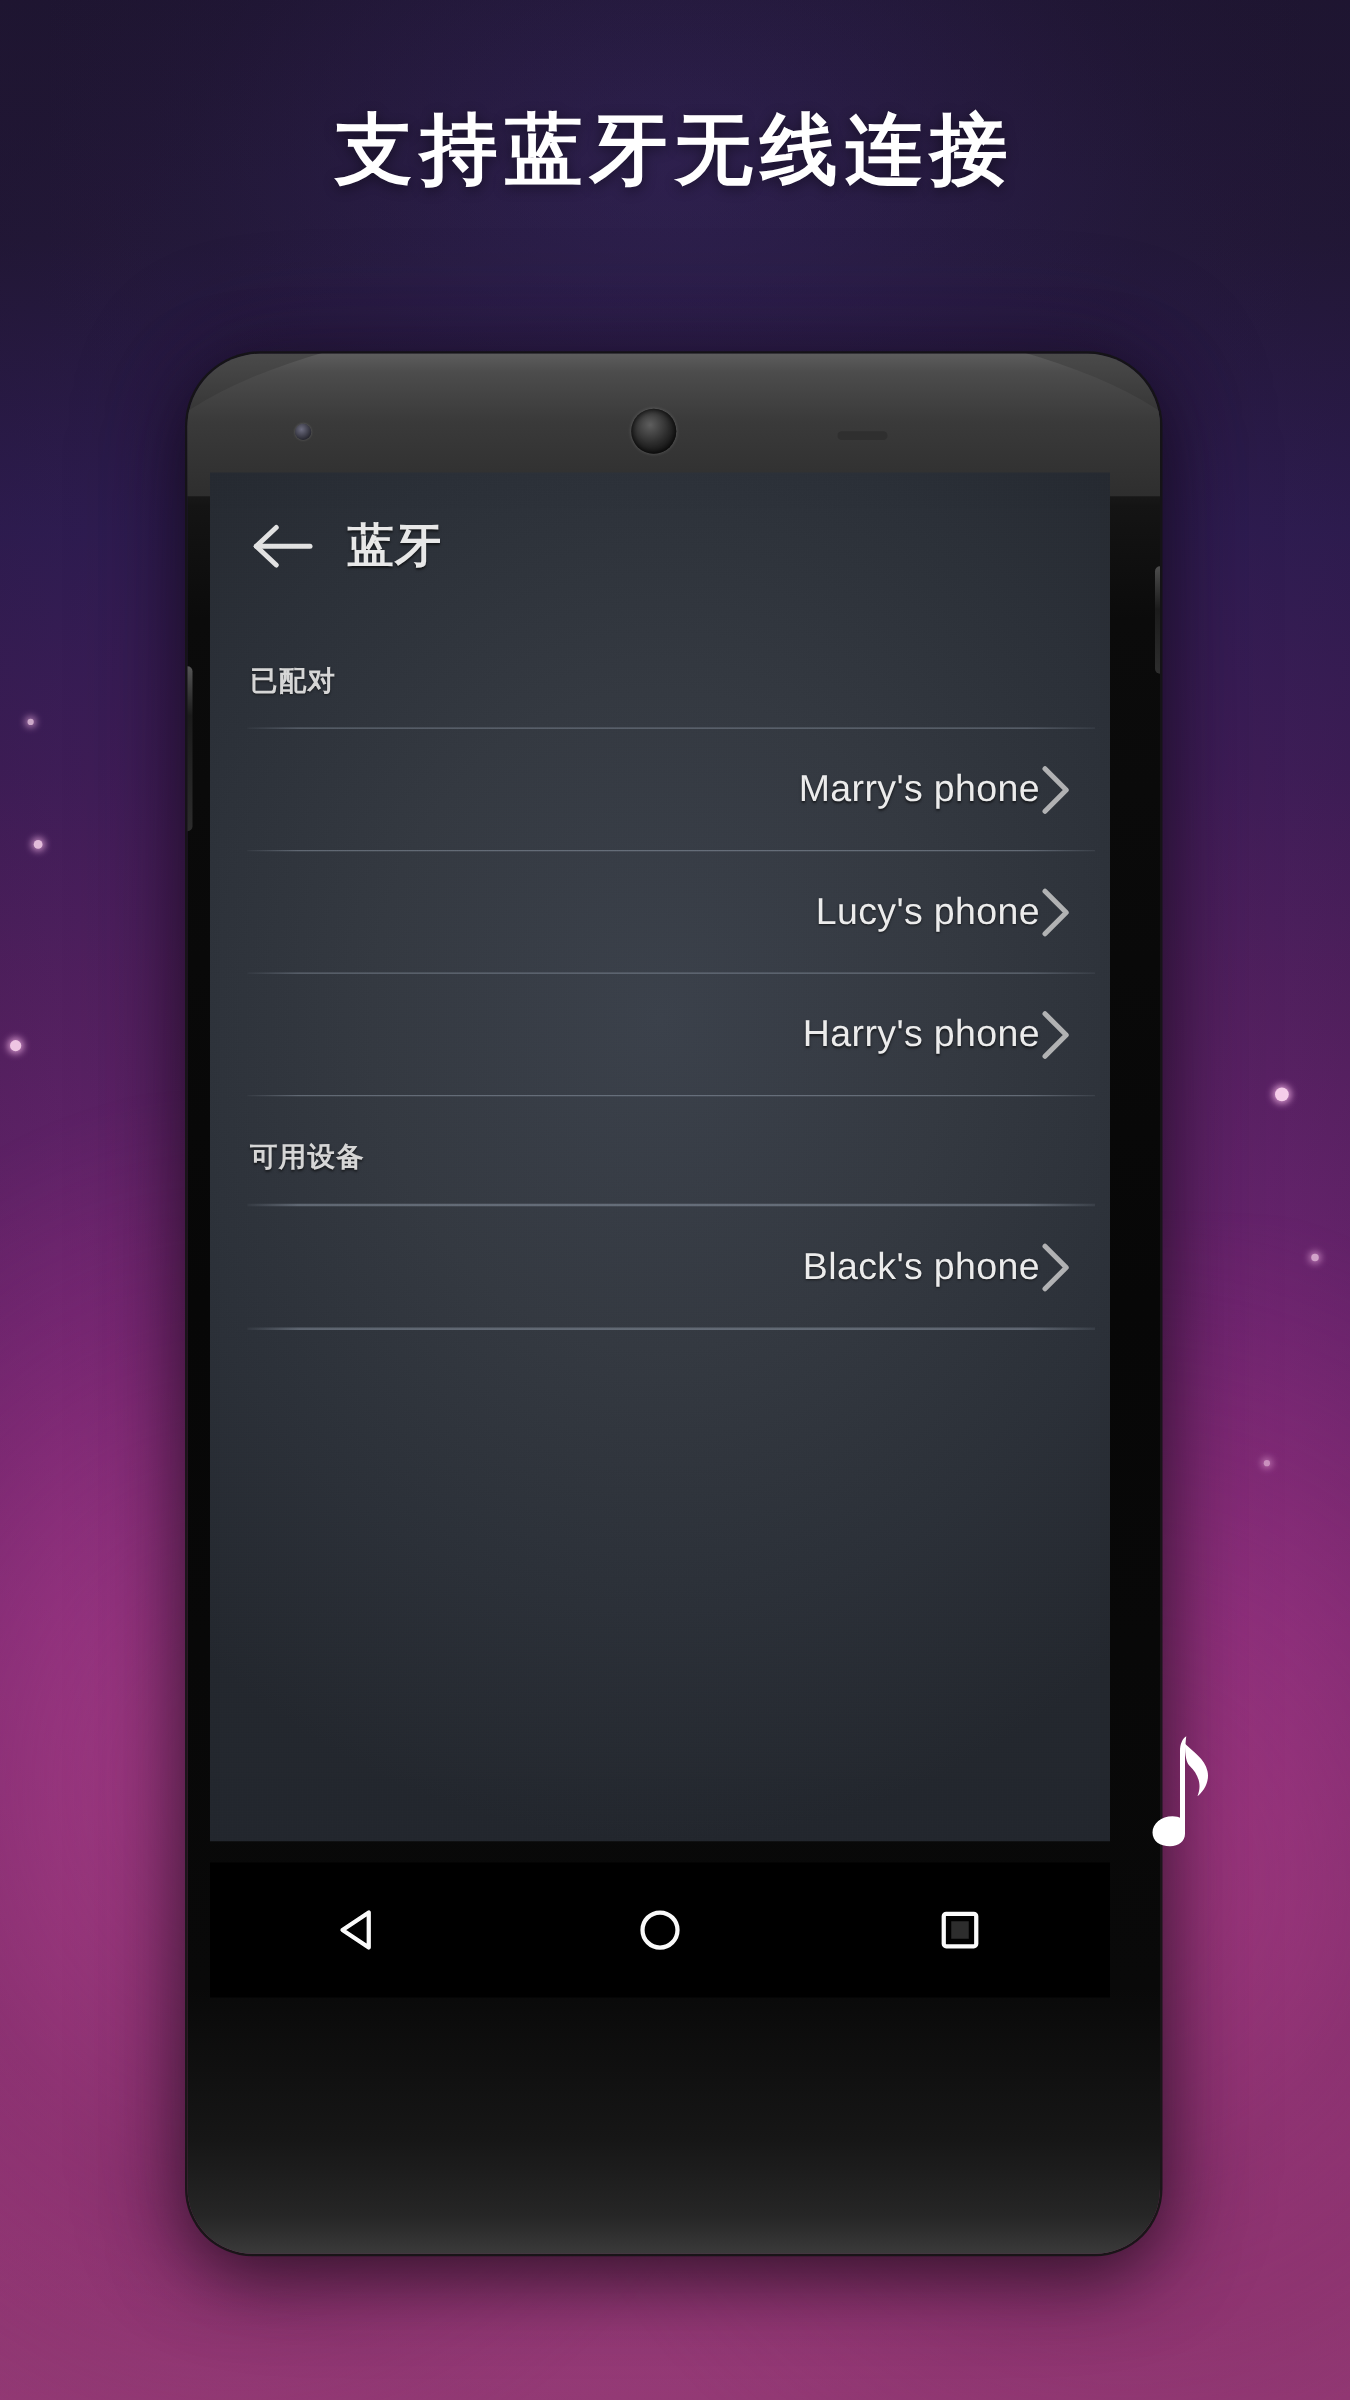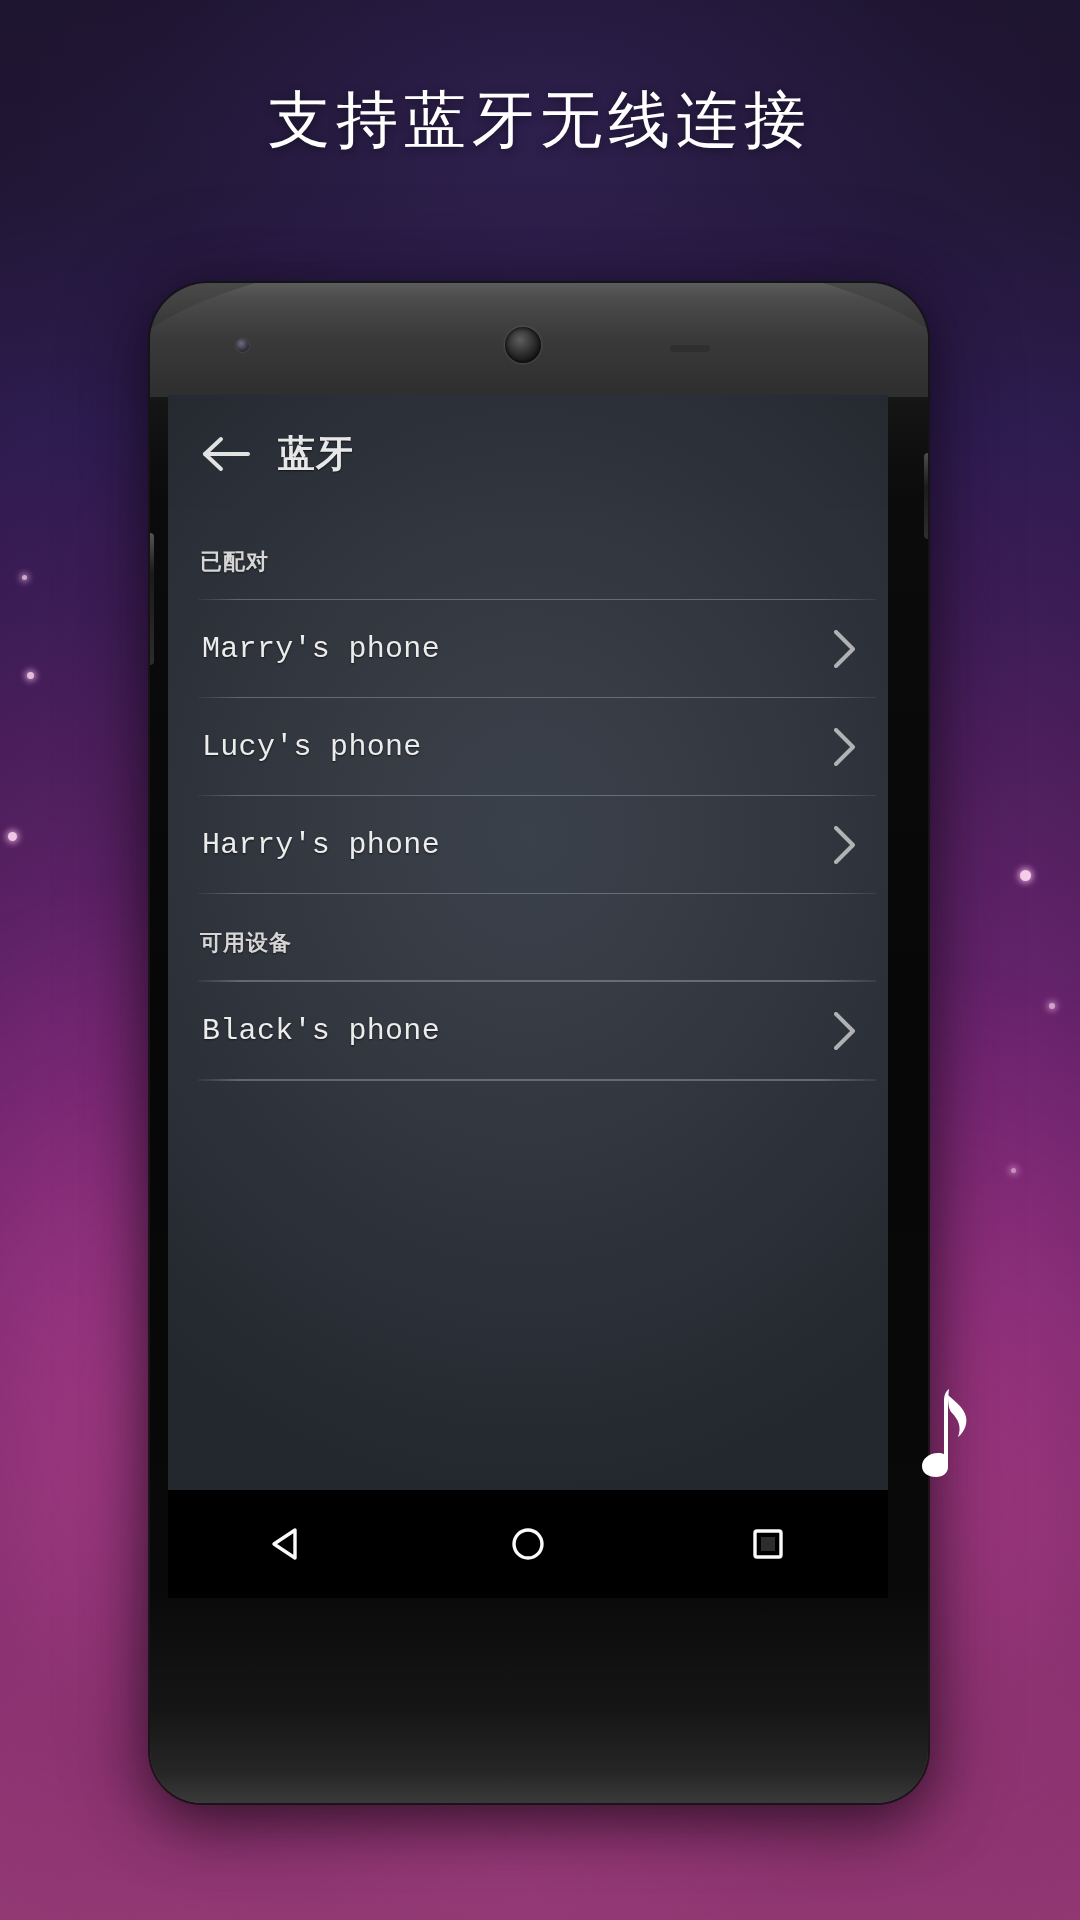--- a/index.html
+++ b/index.html
@@ -78,21 +78,21 @@
 
   
   .headline {
     position: absolute;
     top: 78px;
     left: 0;
     width: 1080px;
     text-align: center;
     color: #ffffff;
     font-size: 62px;
-    font-weight: normal;
+    font-weight: bold;
     letter-spacing: 6px;
     text-shadow: 0 2px 10px rgba(0,0,0,0.45);
     font-family: "DejaVu Sans", "Liberation Sans", sans-serif;
   }
 
   
   .phone {
     position: absolute;
     left: 150px;
     top: 283px;
@@ -179,21 +179,21 @@
     width: 9px;
     height: 132px;
     border-radius: 4px;
     background: linear-gradient(180deg, #555, #1b1b1b 30%, #2c2c2c);
   }
 
   
   .screen {
     position: absolute;
     left: 18px;
-    top: 112px;
+    top: 95px;
     width: 720px;
     height: 1095px;
     background:
       radial-gradient(ellipse 80% 60% at 50% 40%, #3b414b 0%, #343941 40%, #2b3038 72%, #23272e 100%);
     overflow: hidden;
   }
   .screen-noise {
     position: absolute;
     inset: 0;
     opacity: 0.22;
@@ -242,24 +242,23 @@
     height: 1px;
     margin: 0 12px 0 30px;
     background: linear-gradient(90deg, rgba(170,180,195,0.05), rgba(168,180,196,0.40) 6%, rgba(168,180,196,0.42) 92%, rgba(168,180,196,0.10));
   }
 
   .device-row {
     position: relative;
     height: 97px;
     display: flex;
     align-items: center;
-    justify-content: space-between;
+    justify-content: flex-end;
     padding: 0 30px 0 34px;
     box-sizing: border-box;
-    font-family: Liberation Mono, monospace;
   }
   .device-name {
     color: #ededed;
     font-size: 30px;
     letter-spacing: 0.3px;
     text-shadow: 0 1px 2px rgba(0,0,0,0.6);
   }
   .chev {
     width: 26px;
     height: 42px;

